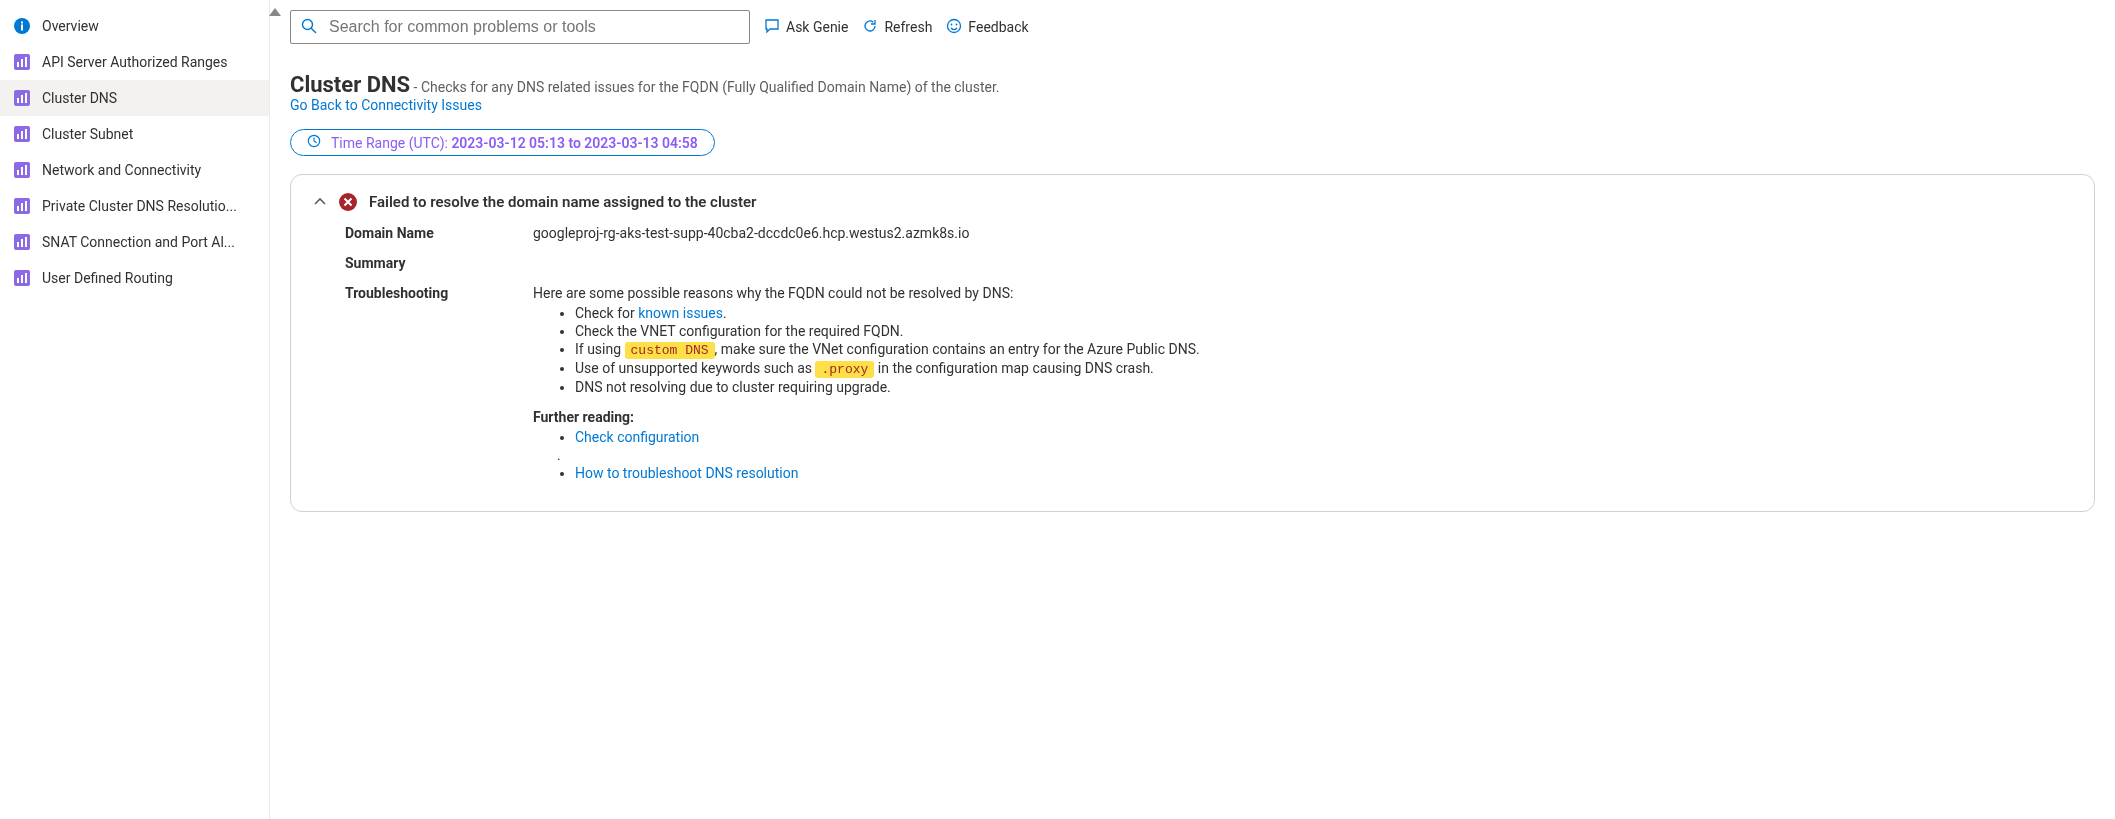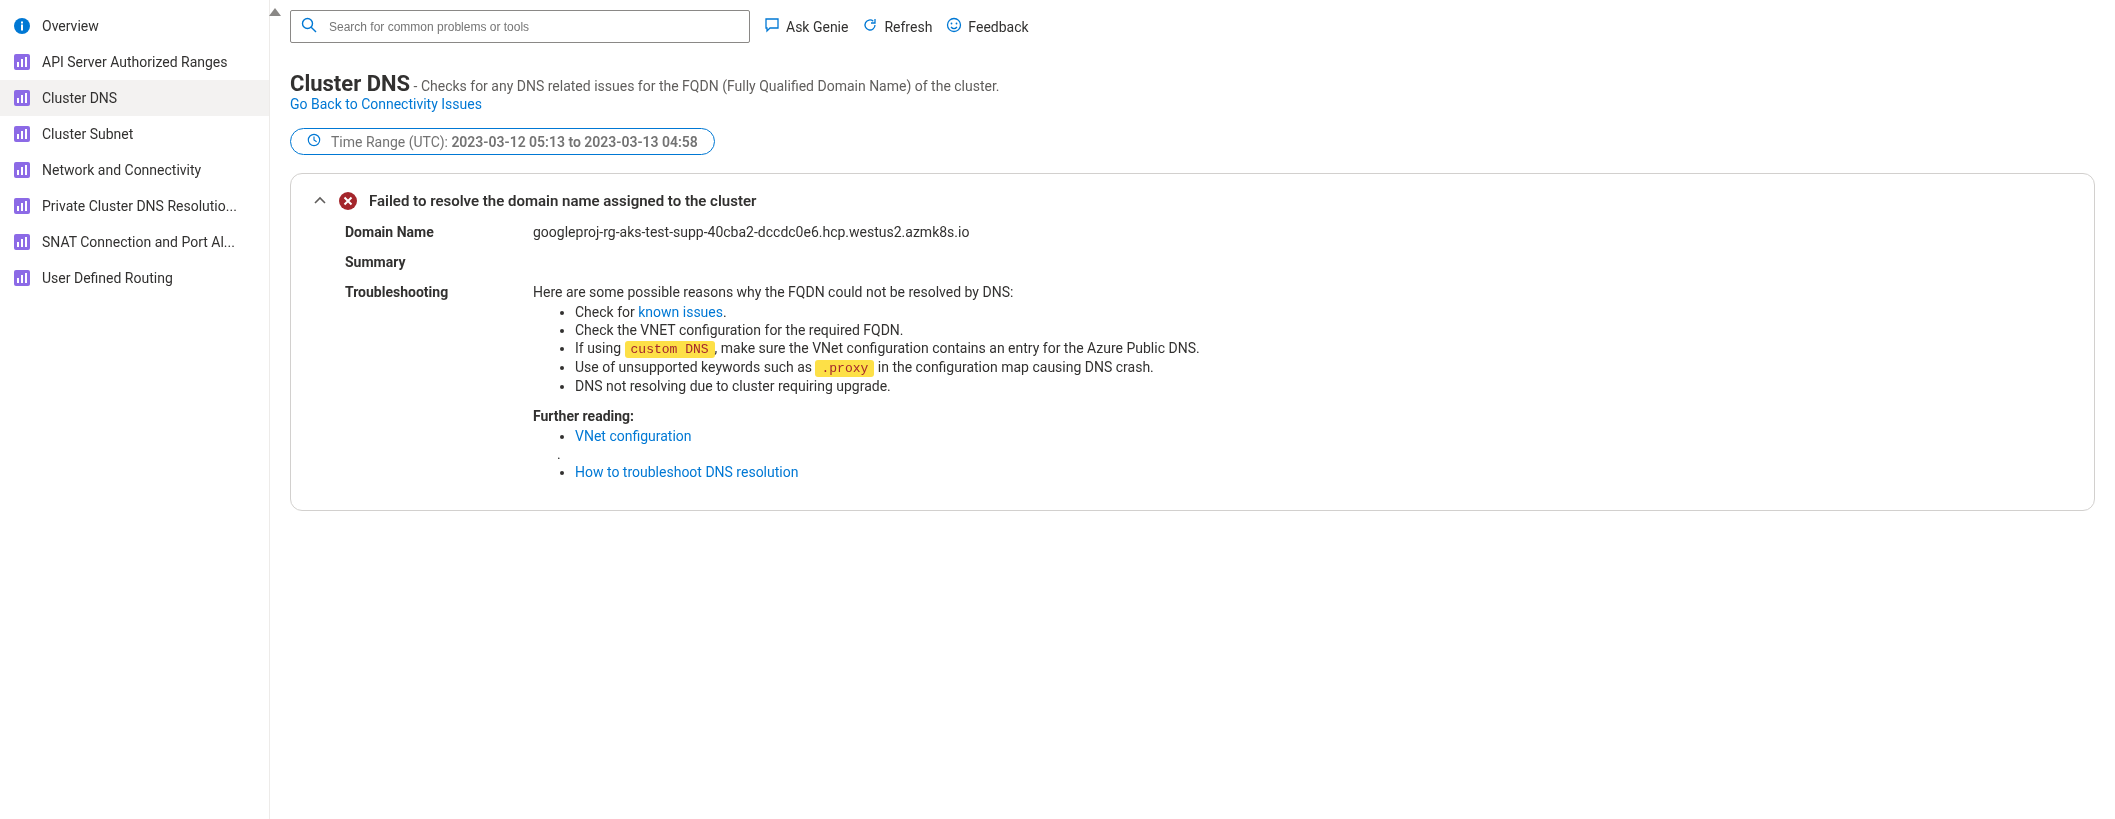--- a/index.html
+++ b/index.html
@@ -51,40 +51,40 @@
   .search {
     display: flex; align-items: center;
     gap: 10px;
     border: 1px solid #8a8886;
     border-radius: 2px;
     padding: 6px 10px;
     width: 460px;
   }
   .search input {
     border: none; outline: none; flex: 1;
-    font-size: 12px; color: #be185d;
+    font-size: 16px; color: #be185d;
   }
   .tool-link {
     display: inline-flex; align-items: center; gap: 6px;
     cursor: pointer; color: #323130;
   }
   .tool-link svg { width: 16px; height: 16px; }
 
   
   .page-header { margin-top: 28px; }
   .page-title { font-size: 22px; font-weight: 700; display:inline; }
   .page-subtitle { color: #605e5c; font-size: 14px; }
   .back-link { color: #0078d4; display: inline-block; cursor:pointer; }
 
   .time-pill {
     display: inline-flex; align-items: center; gap: 10px;
     border: 1px solid #0078d4; border-radius: 16px;
     padding: 4px 16px; margin-top: 16px;
     cursor: pointer;
-    color: #737373;
+    color: #8b5cf6;
   }
   .time-pill .tr-value { font-weight: 600; }
 
   
   .diag-box {
     border: 1px solid #d2d0ce;
     border-radius: 12px;
     margin-top: 18px;
     padding: 18px 22px 28px 22px;
   }
@@ -312,21 +312,21 @@
             <li>
               <span>If using </span><code class="inline">custom DNS</code><span>, make sure the VNet configuration contains an entry for the Azure Public DNS.</span>
             </li>
             <li>
               <span>Use of unsupported keywords such as </span><code class="inline">.proxy</code><span> in the configuration map causing DNS crash.</span>
             </li>
             <li>DNS not resolving due to cluster requiring upgrade.</li>
           </ul>
           <div class="fr">Further reading:</div>
           <ul class="ts">
-            <li><a class="link">VNet configuration</a></li>
+            <li><a class="link">Check configuration</a></li>
             <li style="list-style:none;margin-left:-18px;">.</li>
             <li><a class="link">How to troubleshoot DNS resolution</a></li>
           </ul>
         </div>
       </div>
     </section>
 
   </main>
 </div>
 

